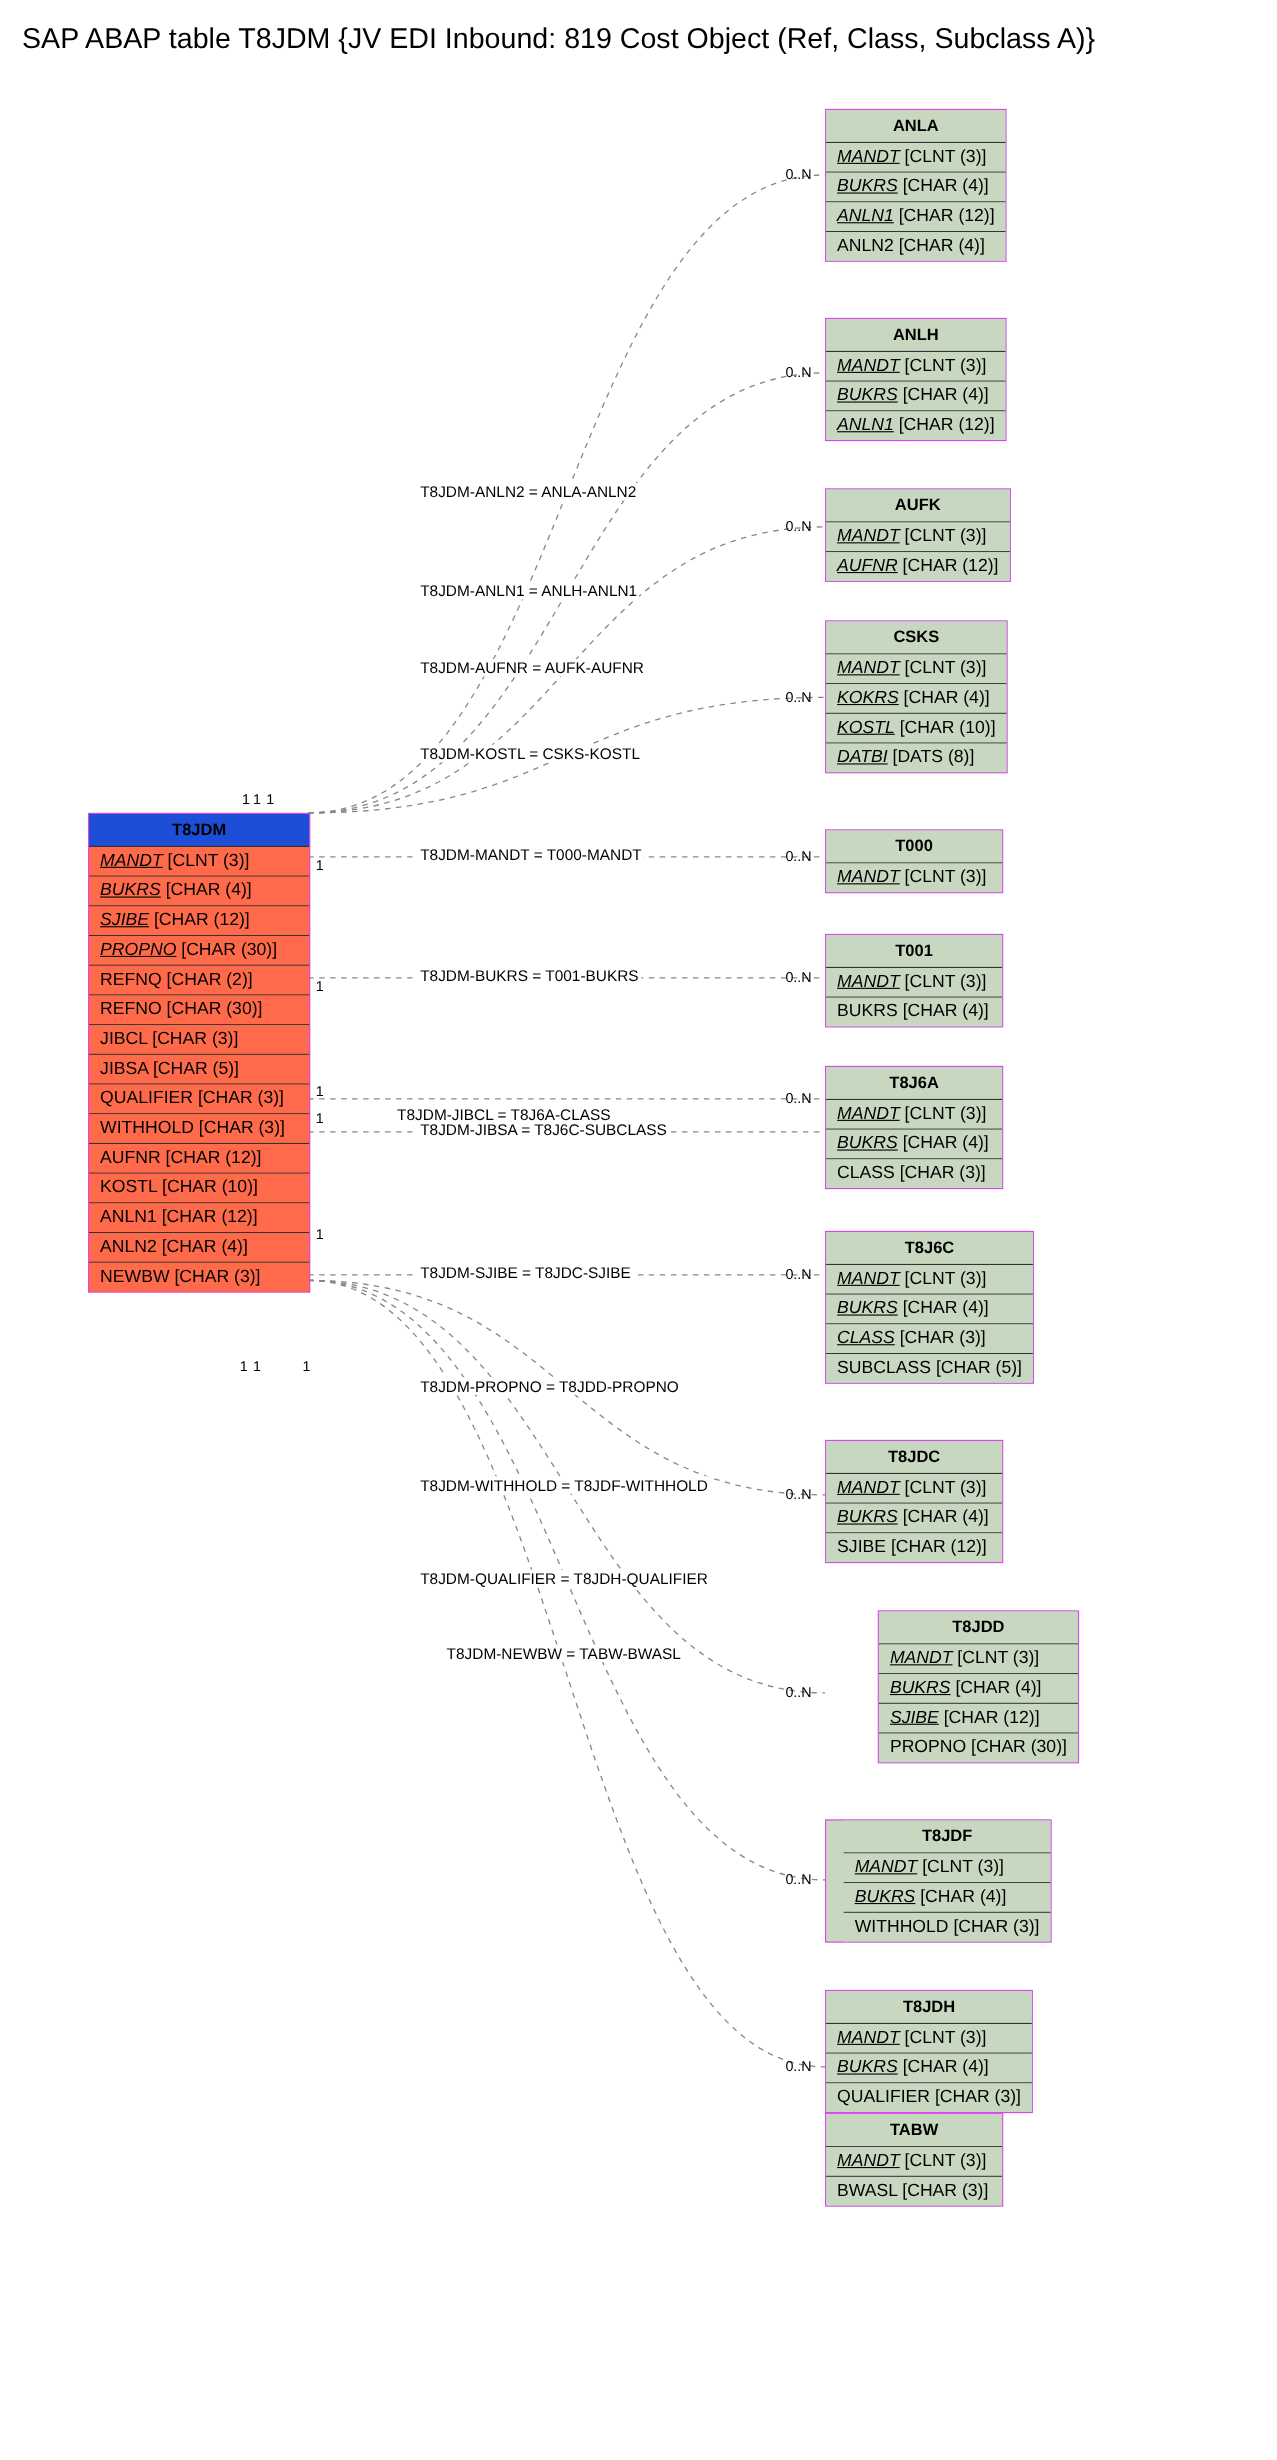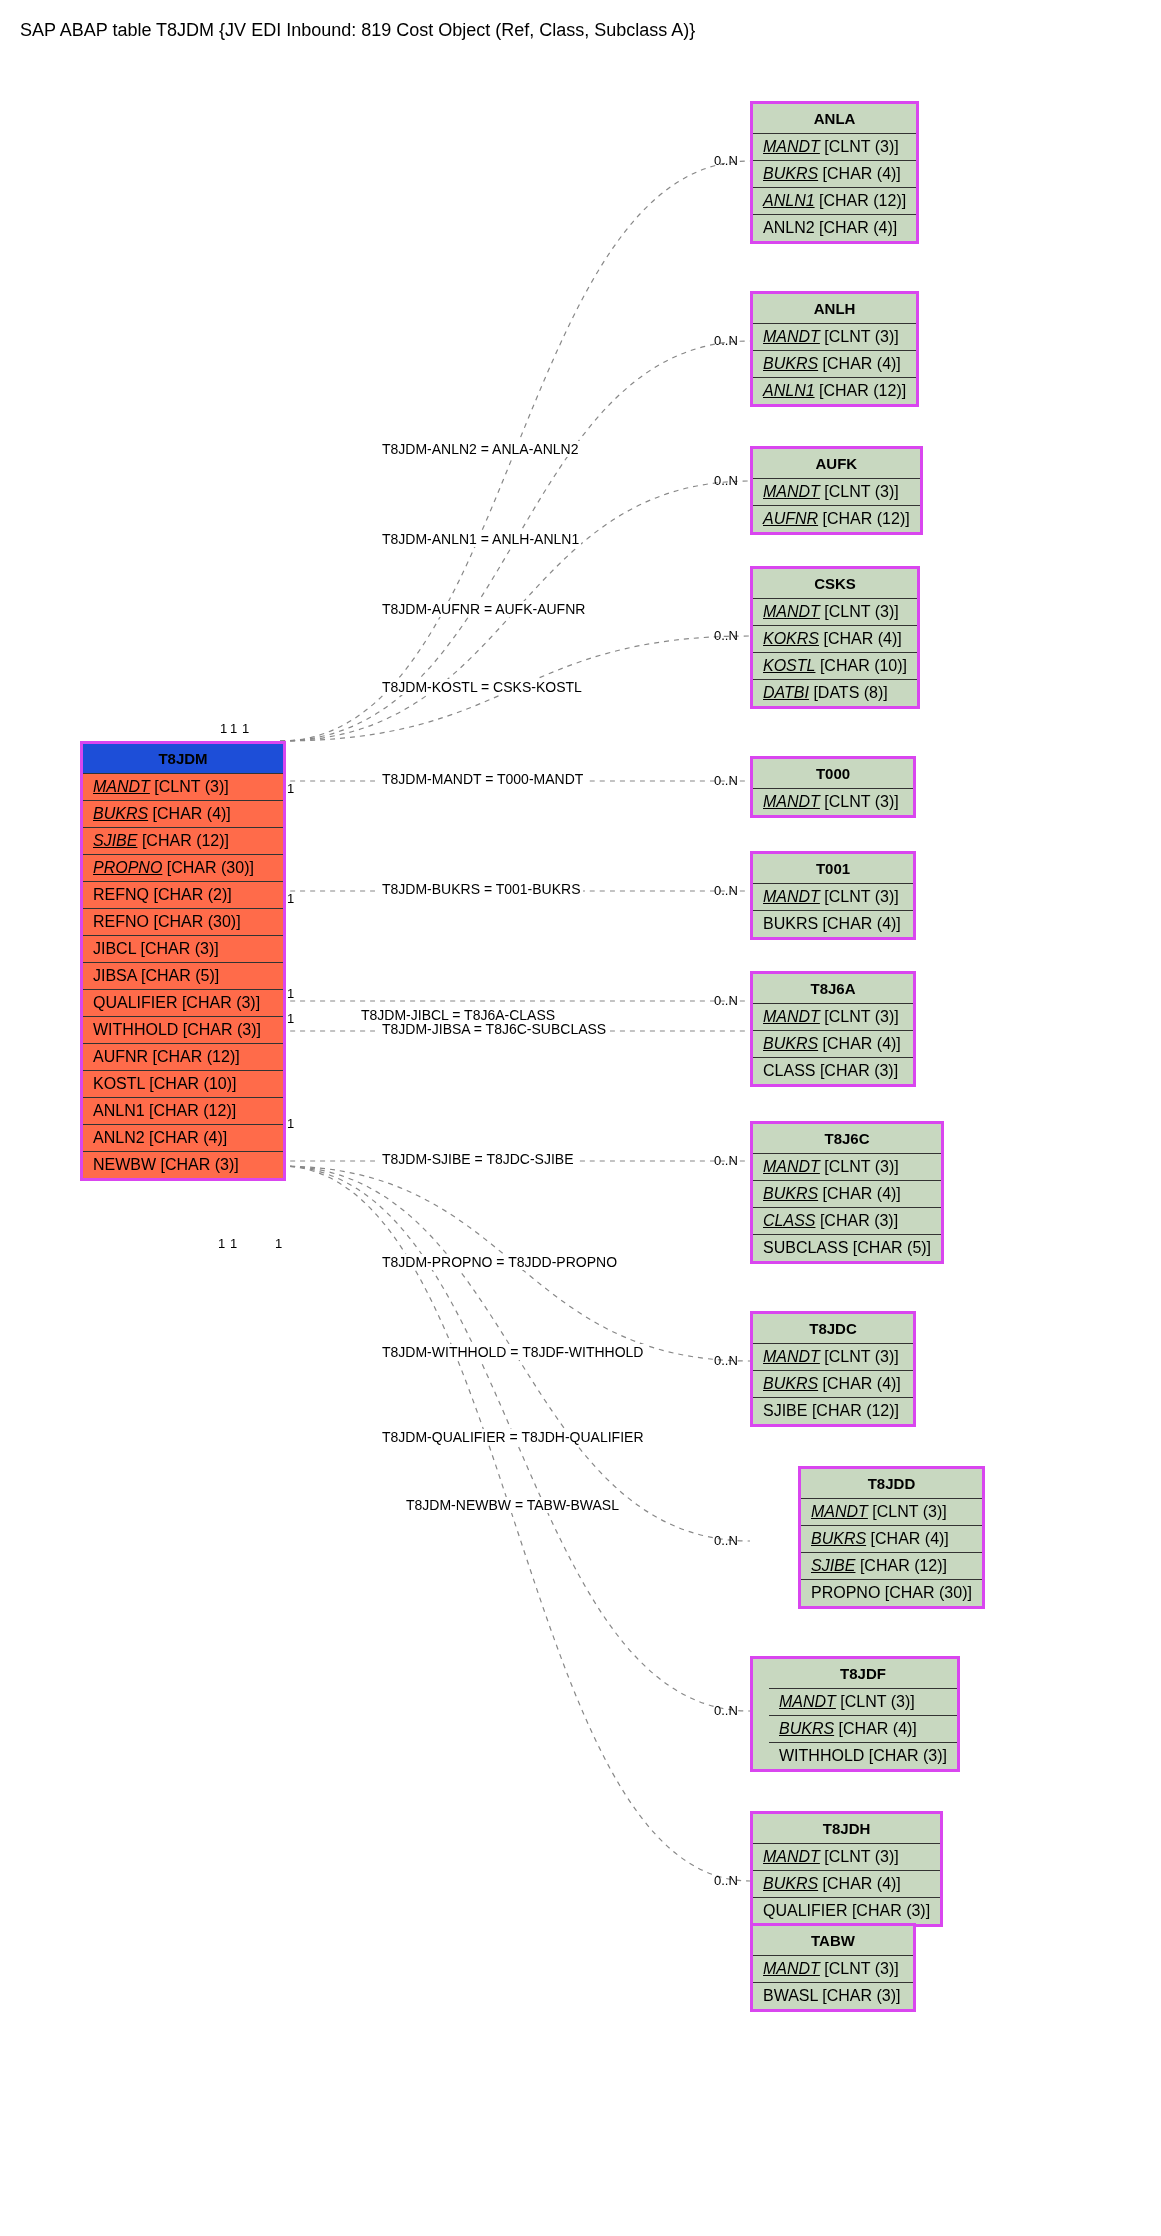--- a/index.html
+++ b/index.html
@@ -4,31 +4,31 @@
 <style>
   body {
     font-family: Arial, sans-serif;
     background: #fff;
     margin: 0;
     padding: 20px;
     width: 1161px;
     box-sizing: border-box;
   }
   .title {
-    font-size: 18px;
+    font-size: 26px;
     font-weight: normal;
-    margin-bottom: 20px;
+    margin-bottom: 8px;
   }
   .diagram {
     position: relative;
     height: 2150px;
   }
   .entity {
     position: absolute;
-    border: 3px solid #d946ef;
+    border: 1px solid #d946ef;
   }
   .entity-header {
     font-weight: bold;
     text-align: center;
     padding: 6px 12px;
     border-bottom: 1px solid #333;
     font-size: 15px;
   }
   .entity-row {
     padding: 4px 10px;

